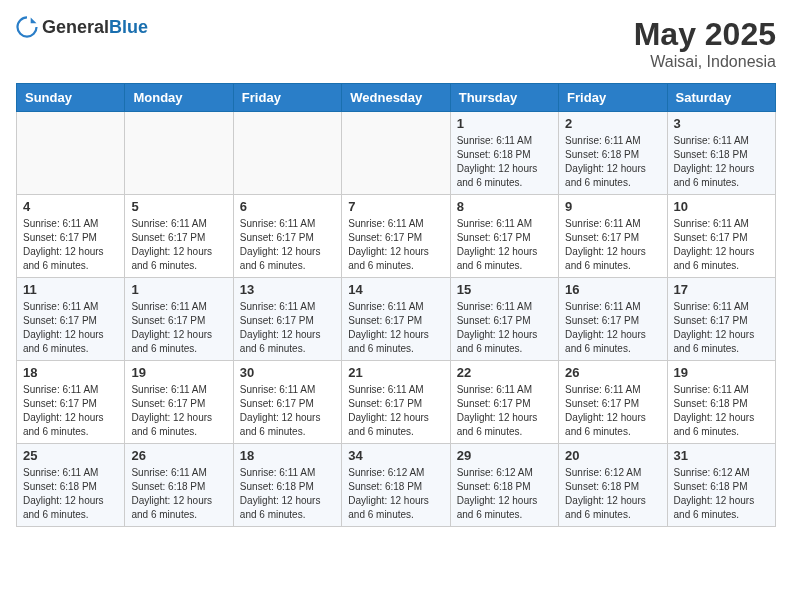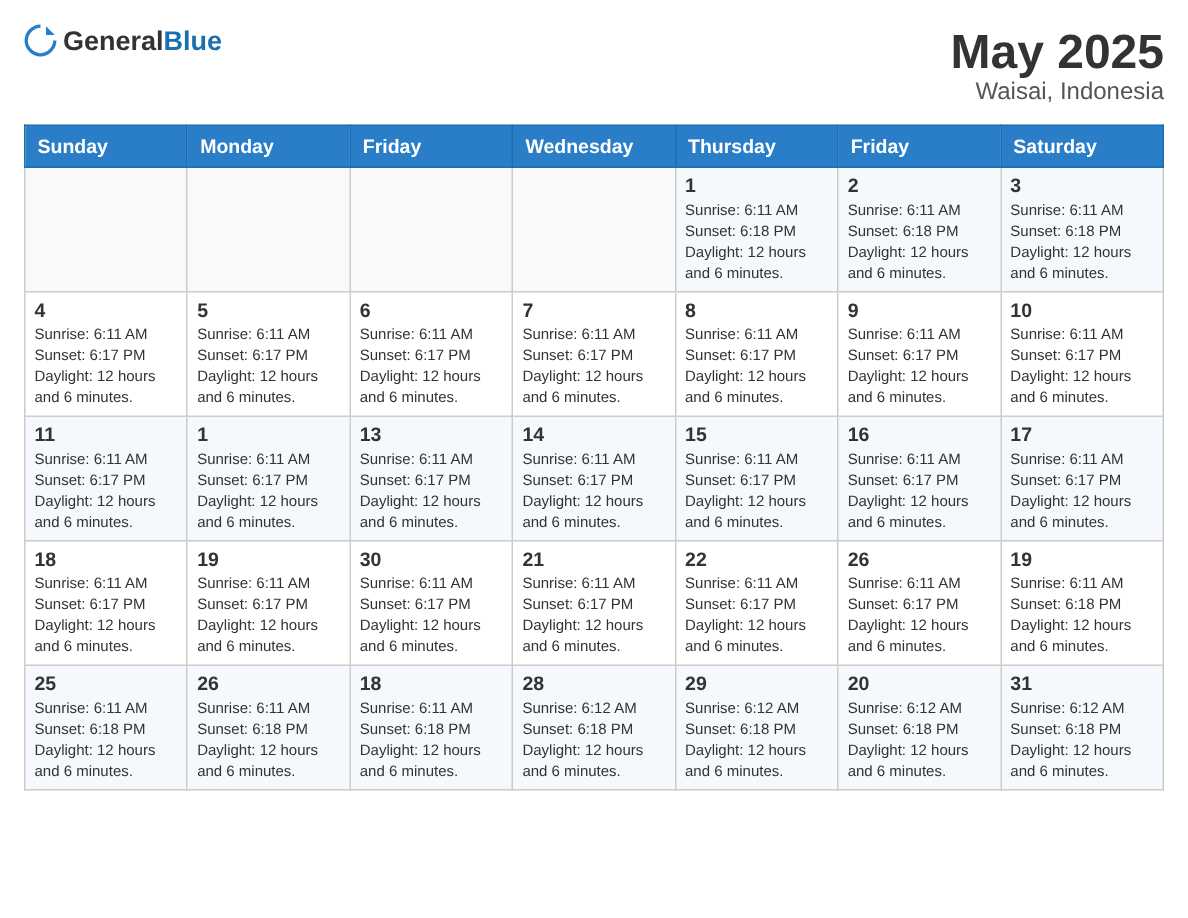--- a/index.html
+++ b/index.html
@@ -294,21 +294,21 @@
 Sunset: 6:18 PM
 Daylight: 12 hours and 6 minutes.</div>
         </td>
         <td>
           <span class="day-number">18</span>
           <div class="day-info" style="white-space: pre-line;">Sunrise: 6:11 AM
 Sunset: 6:18 PM
 Daylight: 12 hours and 6 minutes.</div>
         </td>
         <td>
-          <span class="day-number">28</span>
+          <span class="day-number">34</span>
           <div class="day-info" style="white-space: pre-line;">Sunrise: 6:12 AM
 Sunset: 6:18 PM
 Daylight: 12 hours and 6 minutes.</div>
         </td>
         <td>
           <span class="day-number">29</span>
           <div class="day-info" style="white-space: pre-line;">Sunrise: 6:12 AM
 Sunset: 6:18 PM
 Daylight: 12 hours and 6 minutes.</div>
         </td>

